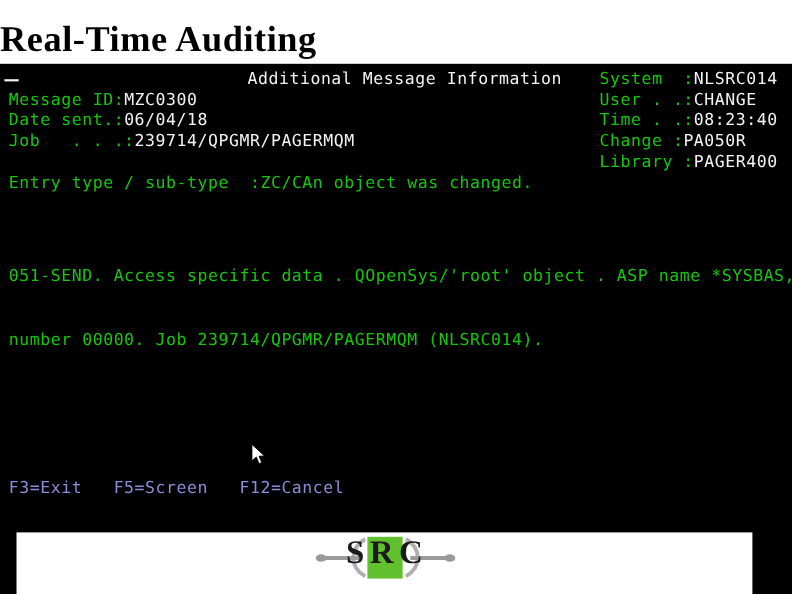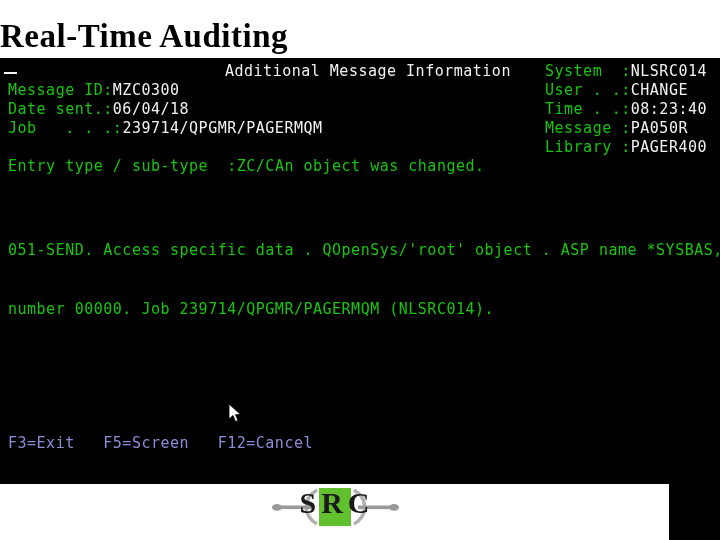--- a/index.html
+++ b/index.html
@@ -88,21 +88,21 @@
     left: 229px;
     top: 346px;
     width: 14px;
     height: 20px;
     pointer-events: none;
   }
 
   
   .logo-wrap {
     position: absolute;
-    left: 0;
+    left: 15px;
     top: 484px;
     width: 669px;
     height: 56px;
     display: flex;
     align-items: center;
     justify-content: center;
     background: #ffffff;
   }
   .logo {
     position: relative;
@@ -163,21 +163,21 @@
     <div class="term-line lx1 row-hdr w">Additional Message Information</div>
     <div class="term-line lx2 row-hdr"><span class="g">System  :</span><span class="w">NLSRC014</span></div>
 
     <div class="term-line lx0 row-1"><span class="g">Message ID:</span><span class="w">MZC0300</span></div>
     <div class="term-line lx2 row-1"><span class="g">User . .:</span><span class="w">CHANGE</span></div>
 
     <div class="term-line lx0 row-2"><span class="g">Date sent.:</span><span class="w">06/04/18</span></div>
     <div class="term-line lx2 row-2"><span class="g">Time . .:</span><span class="w">08:23:40</span></div>
 
     <div class="term-line lx0 row-3"><span class="g">Job   . . .:</span><span class="w">239714/QPGMR/PAGERMQM</span></div>
-    <div class="term-line lx2 row-3"><span class="g">Message :</span><span class="w">PA050R</span></div>
+    <div class="term-line lx2 row-3"><span class="g">Change :</span><span class="w">PA050R</span></div>
 
     <div class="term-line lx2 row-4"><span class="g">Library :</span><span class="w">PAGER400</span></div>
 
     <div class="term-line lx0 row-5"><span class="g">Entry type / sub-type  :</span><span class="g">ZC/C</span><span class="g">An object was changed.</span></div>
 
     <div class="term-line lx0 row-body2 g">051-SEND. Access specific data . QOpenSys/'root' object . ASP name *SYSBAS,</div>
     <div class="term-line lx0 row-body3 g">number 00000. Job 239714/QPGMR/PAGERMQM (NLSRC014).</div>
 
     <div class="term-line lx0 row-fkeys b">F3=Exit   F5=Screen   F12=Cancel</div>
 

